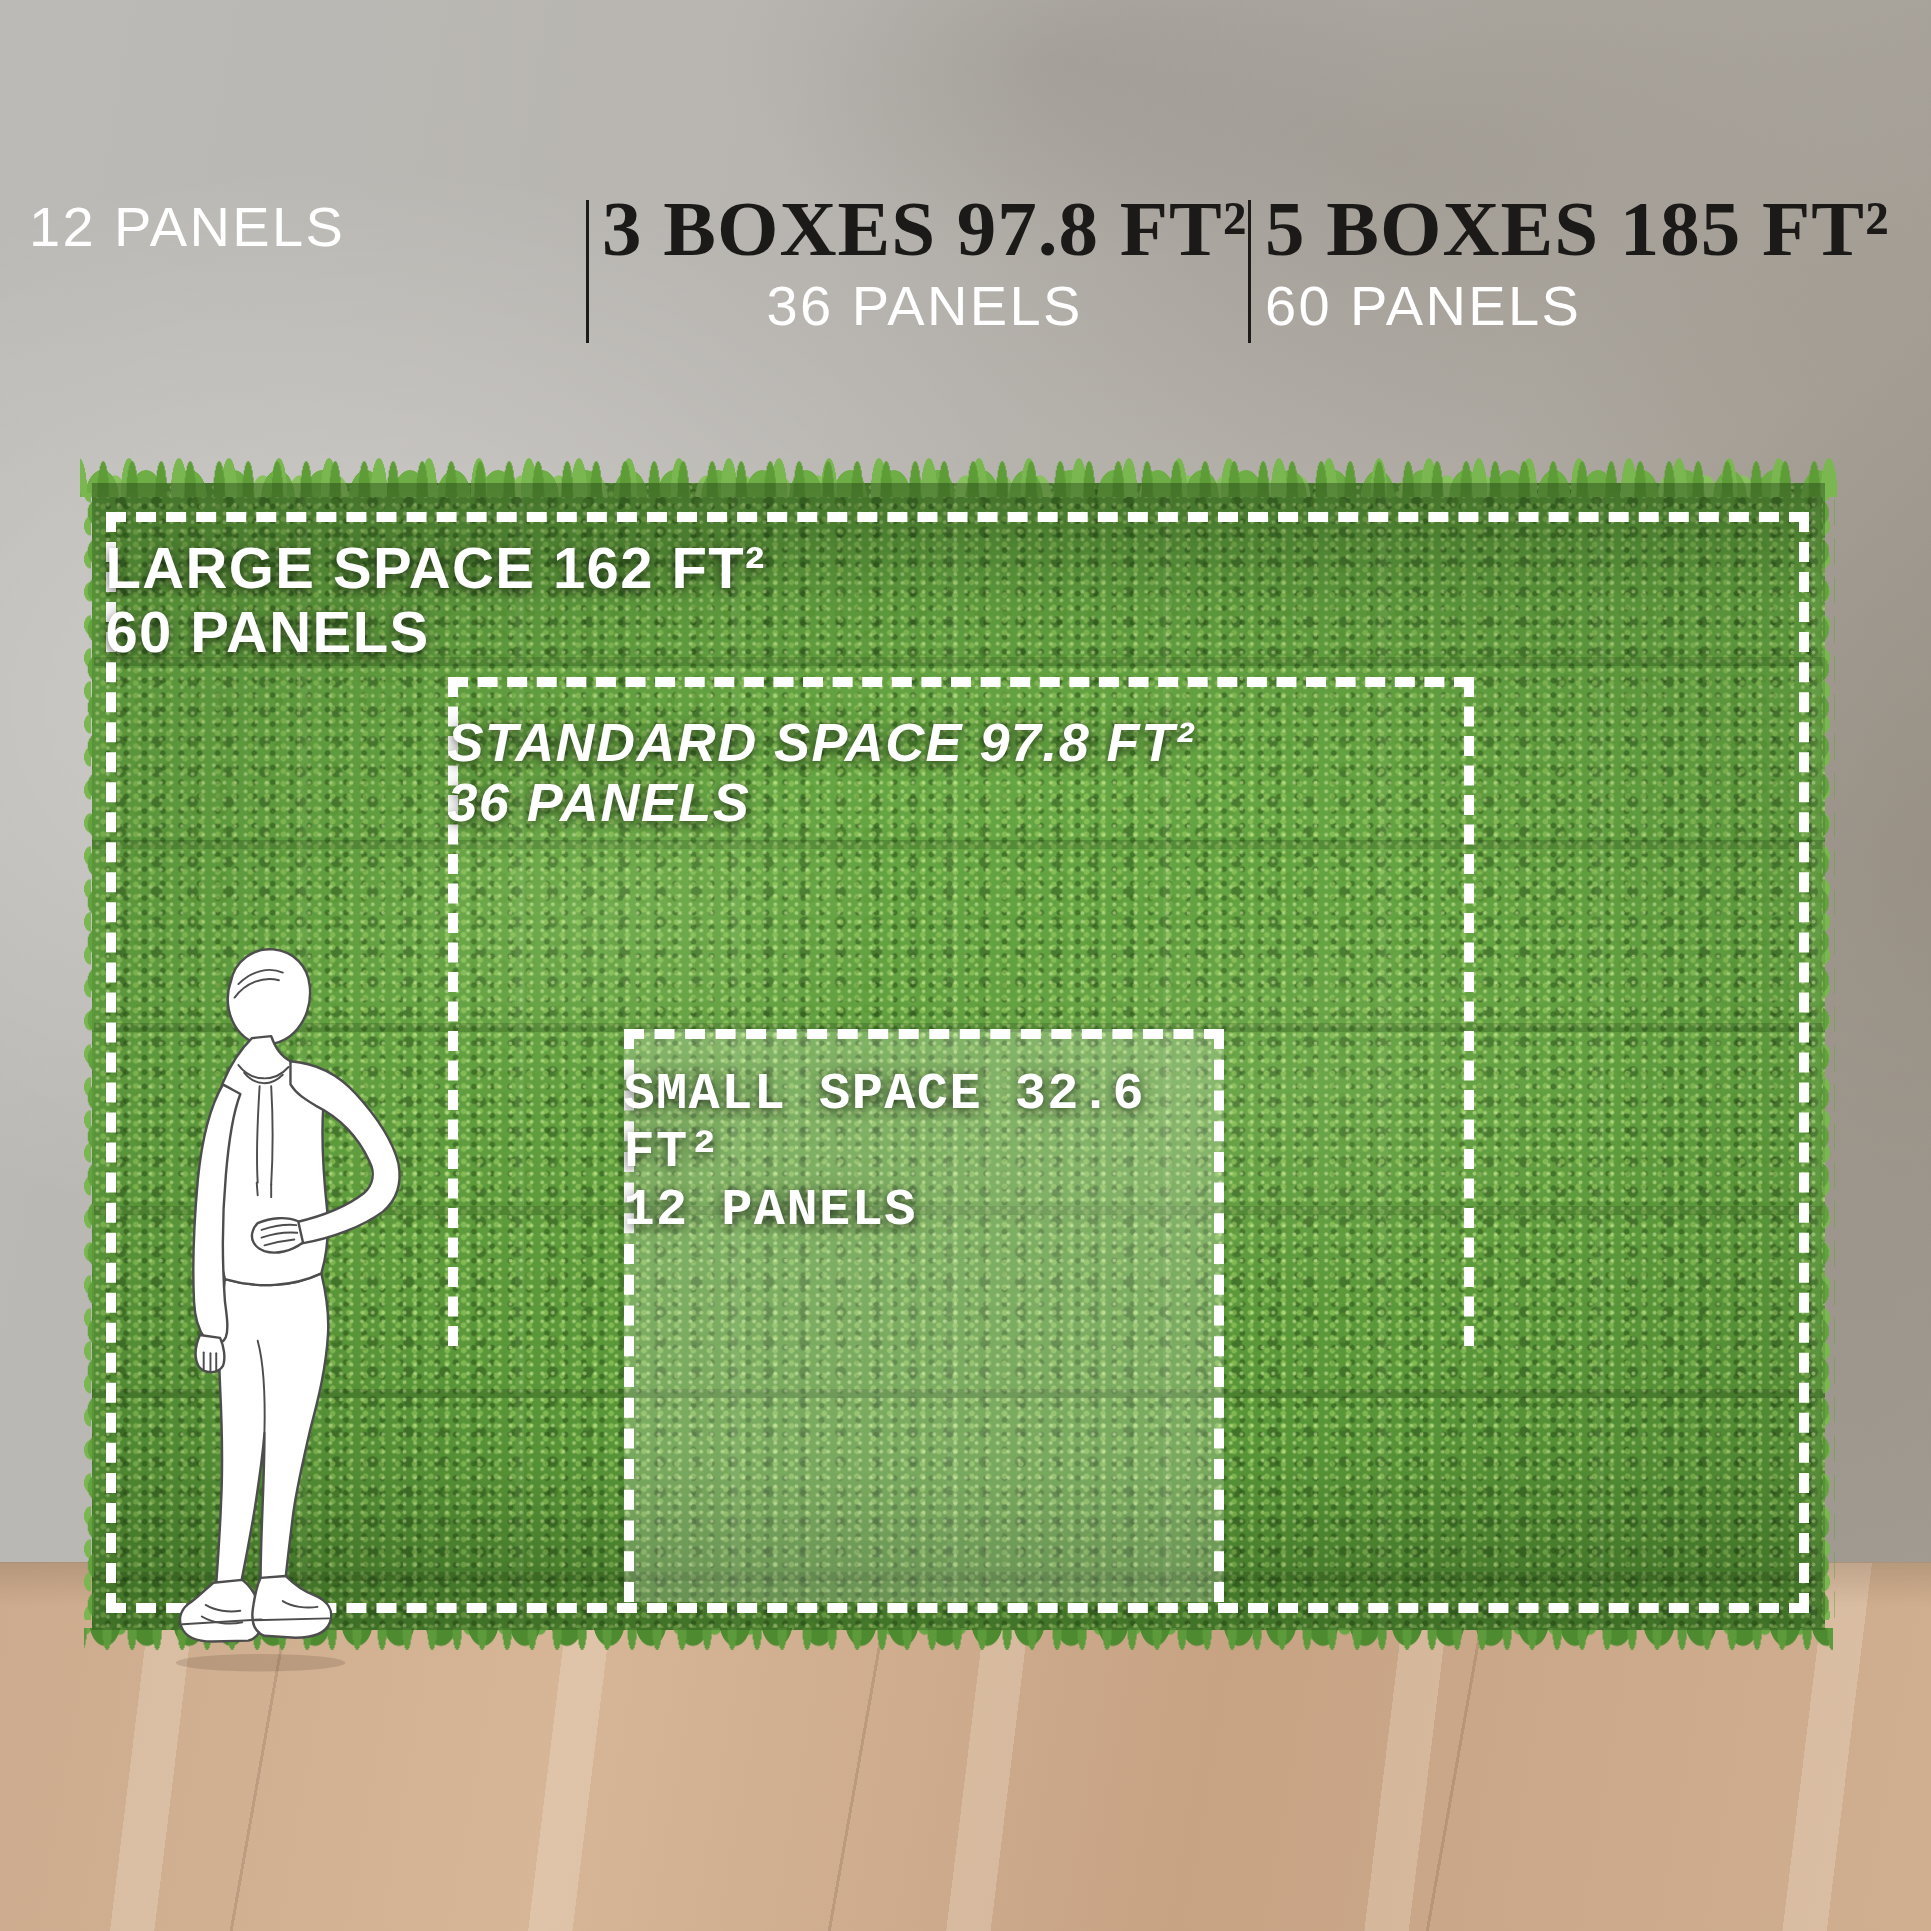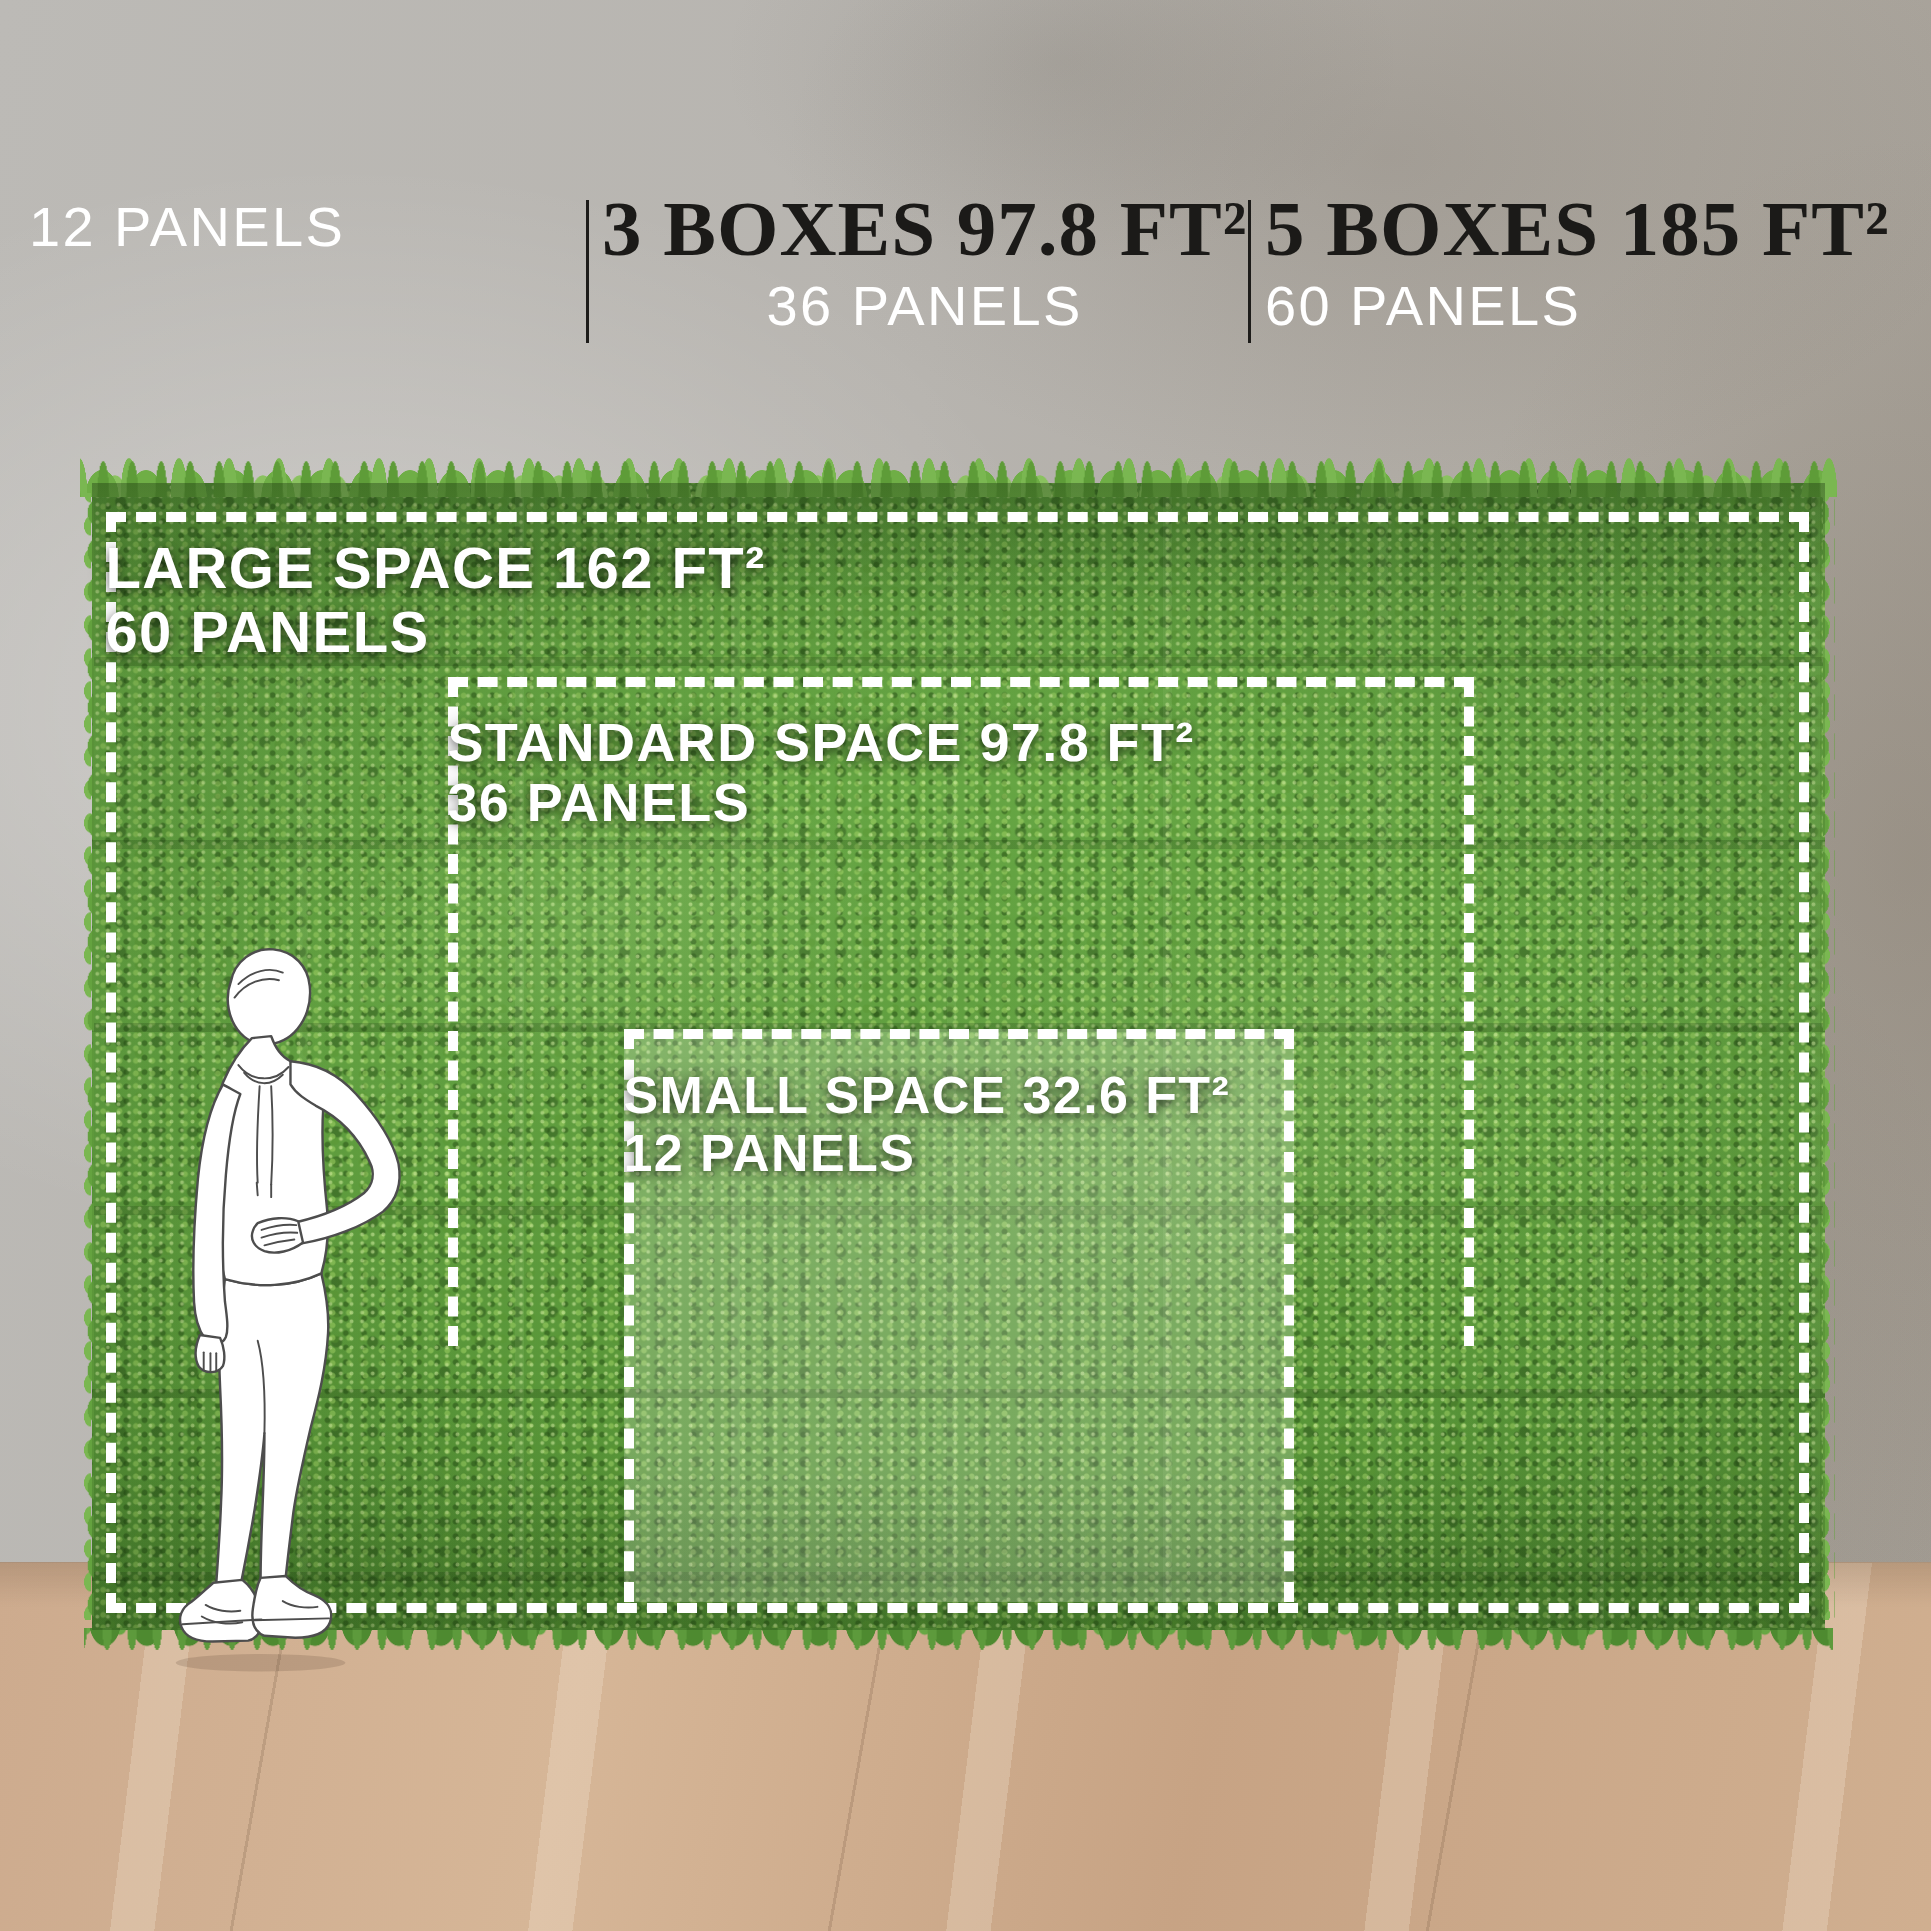--- a/index.html
+++ b/index.html
@@ -60,23 +60,23 @@
       radial-gradient(ellipse 90% 45% at 100% 50%, #7ab751 0 64%, transparent 66%) 1.9px 16.4px/11.6px 33px repeat-y;}
   .tuft-right{position:absolute;right:-15.4px;top:9.7px;bottom:9.7px;width:17.4px;
     background:
       radial-gradient(ellipse 95% 50% at 0% 50%, #64a23f 0 66%, transparent 68%) -3.9px 0/15.4px 39px repeat-y,
       radial-gradient(ellipse 90% 45% at 0% 50%, #7ab751 0 64%, transparent 66%) 0 16.4px/11.6px 33px repeat-y;}
 
   
   .zone{position:absolute;box-sizing:border-box;
         border:10.6px dashed var(--dash-white,#ffffff);}
   .zone-large{left:106px;top:512px;width:1703px;height:1101px;z-index:2;}
-  .zone-standard{left:448px;top:677px;width:1026px;height:669px;border-bottom:none;z-index:3;}
-  .zone-small{left:624px;top:1029px;width:670px;height:573px;border-bottom:none;
-              background:rgba(255,255,255,0.20);z-index:4;}
+  .zone-standard{left:448px;top:677px;width:1026px;height:669px;border-bottom:none;z-index:3;font-style:italic;}
+  .zone-small{left:624px;top:1029px;width:600px;height:573px;border-bottom:none;
+              background:rgba(255,255,255,0.20);z-index:4;font-family:Liberation Mono, monospace;}
   .zone-label{position:absolute;left:-10.6px;right:-10.6px;
       color:var(--panels-text,#ffffff);font-weight:bold;letter-spacing:1.4px;
       text-shadow:0 2.9px 9.7px rgba(0,0,0,0.50),0 0 21px rgba(0,0,0,0.30);line-height:1.12;}
   .zone-large  .zone-label{top:13.5px;font-size:58px;}
   .zone-standard .zone-label{top:25px;font-size:54px;}
   .zone-small  .zone-label{top:27px;font-size:52px;}
 
   
   .person{position:absolute;left:169px;top:941px;width:241px;height:734px;z-index:6;}
 

